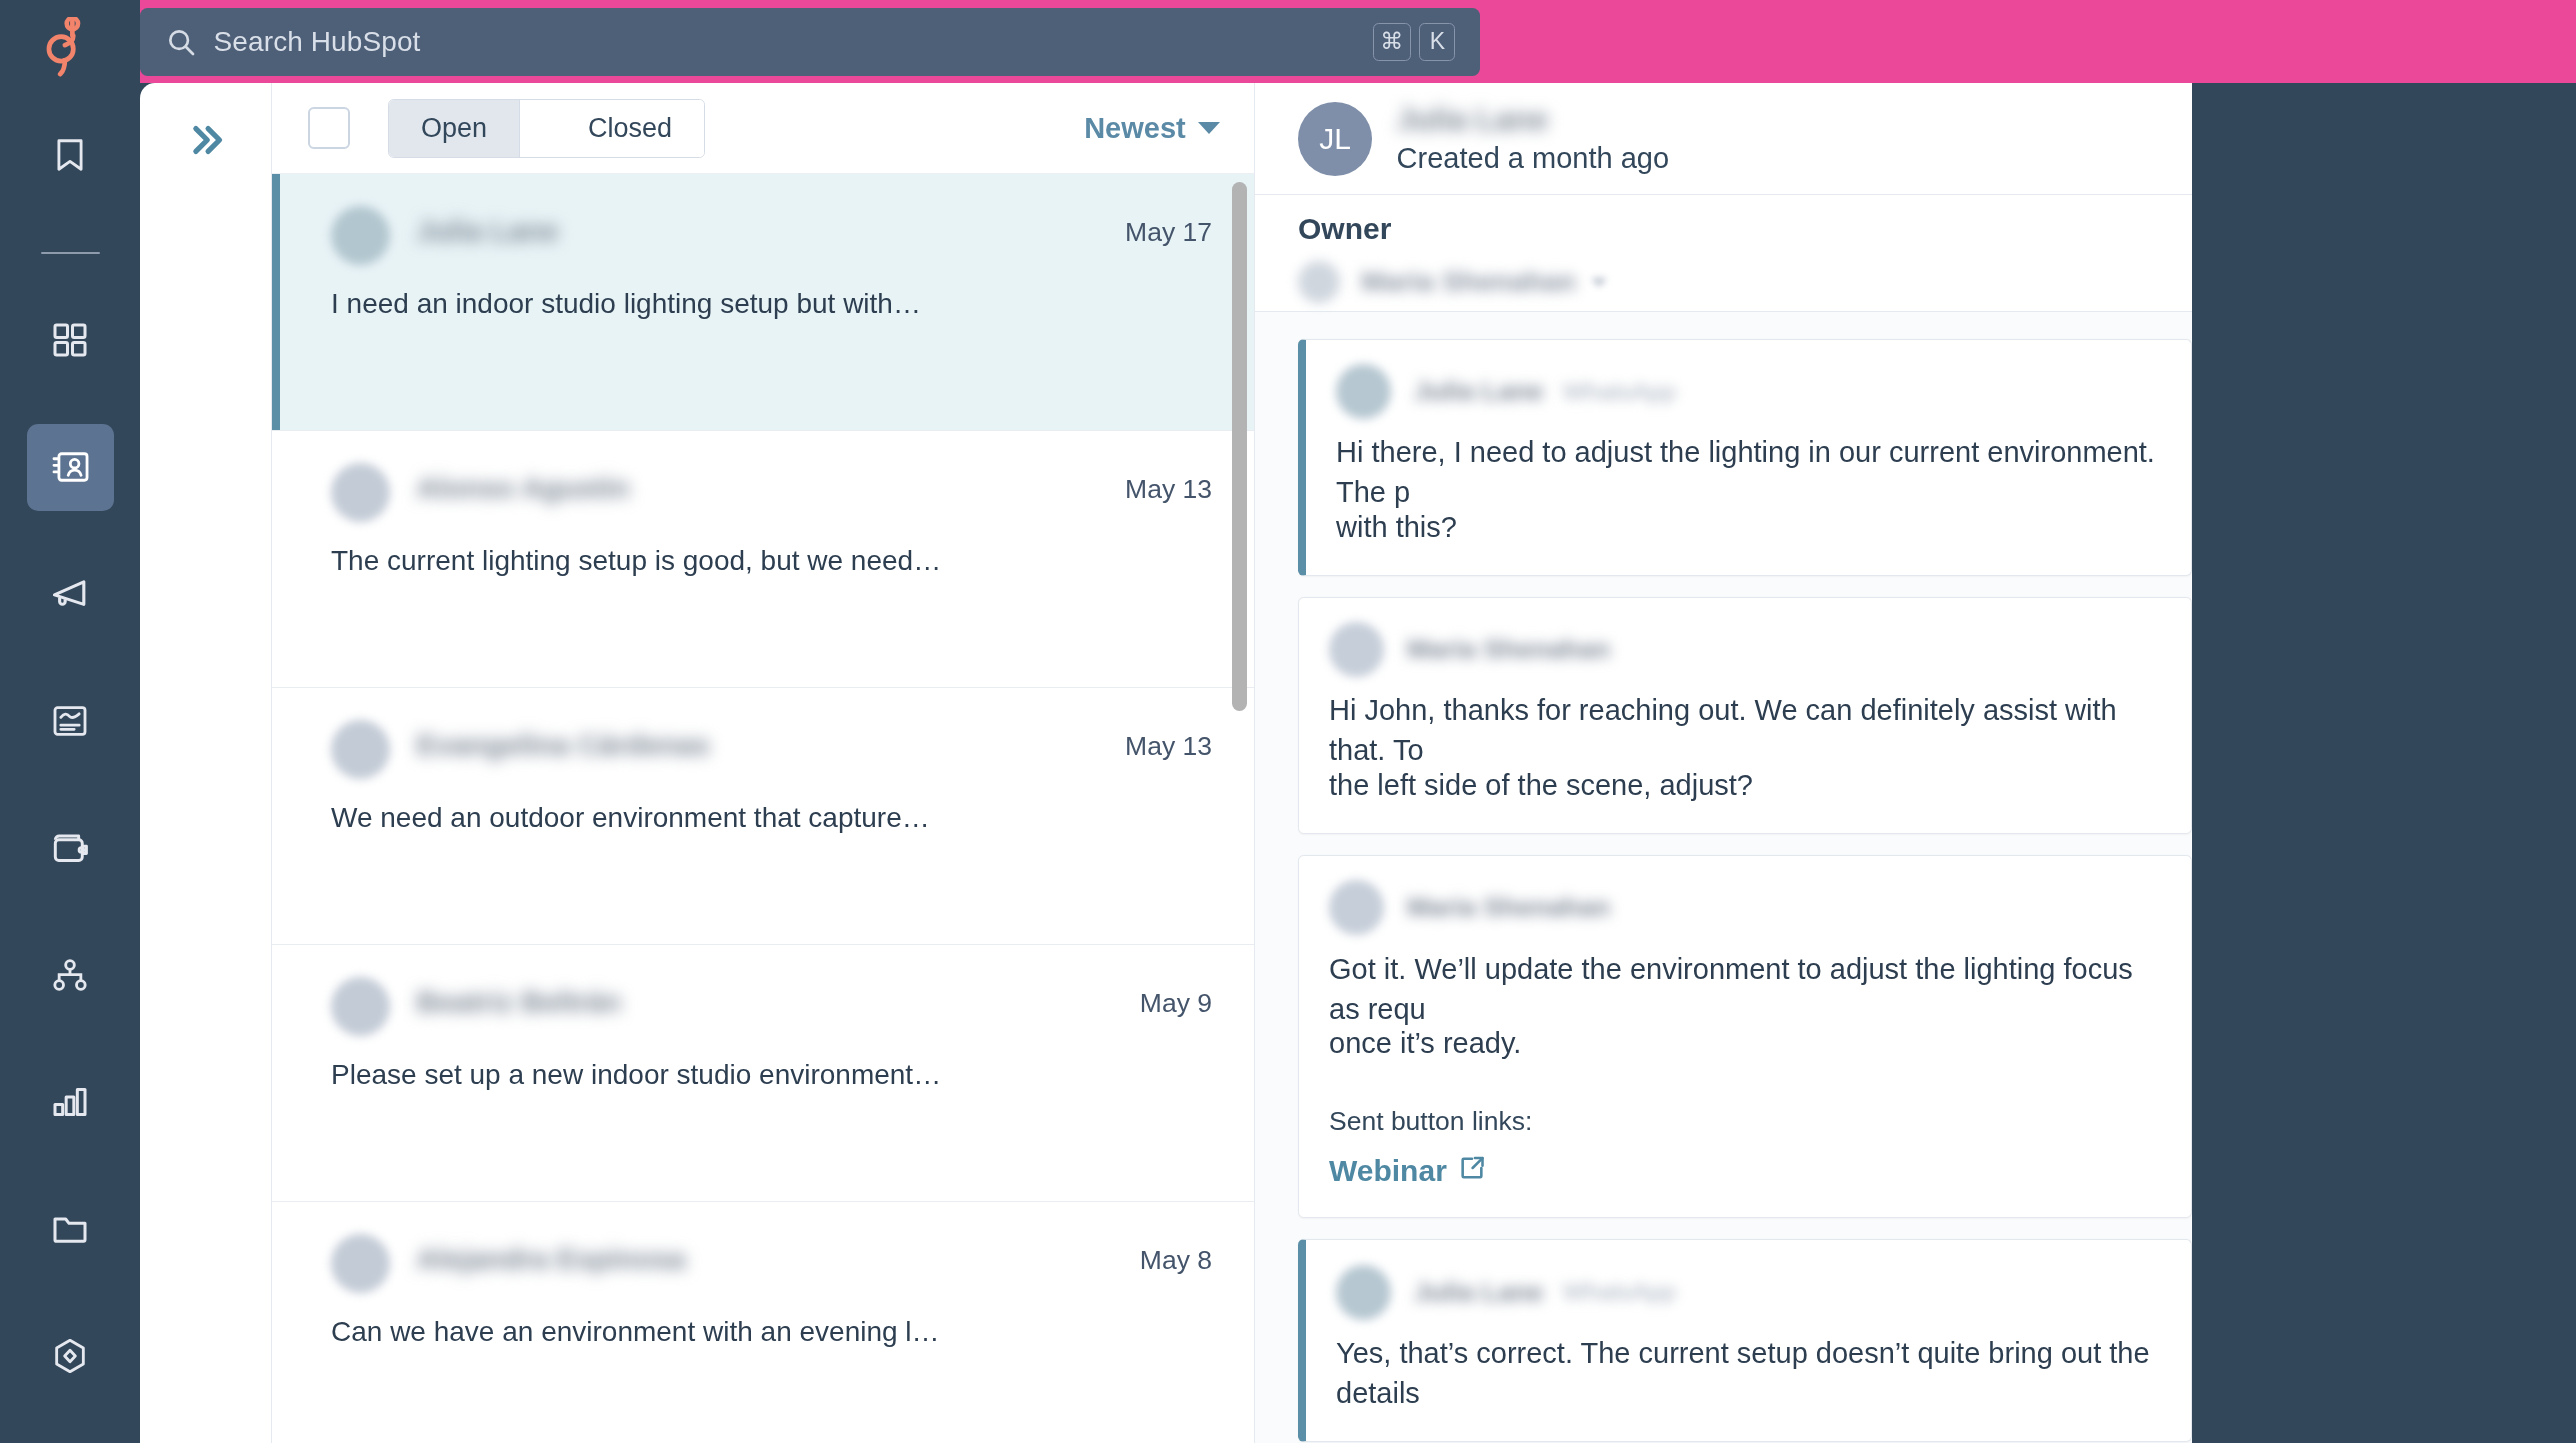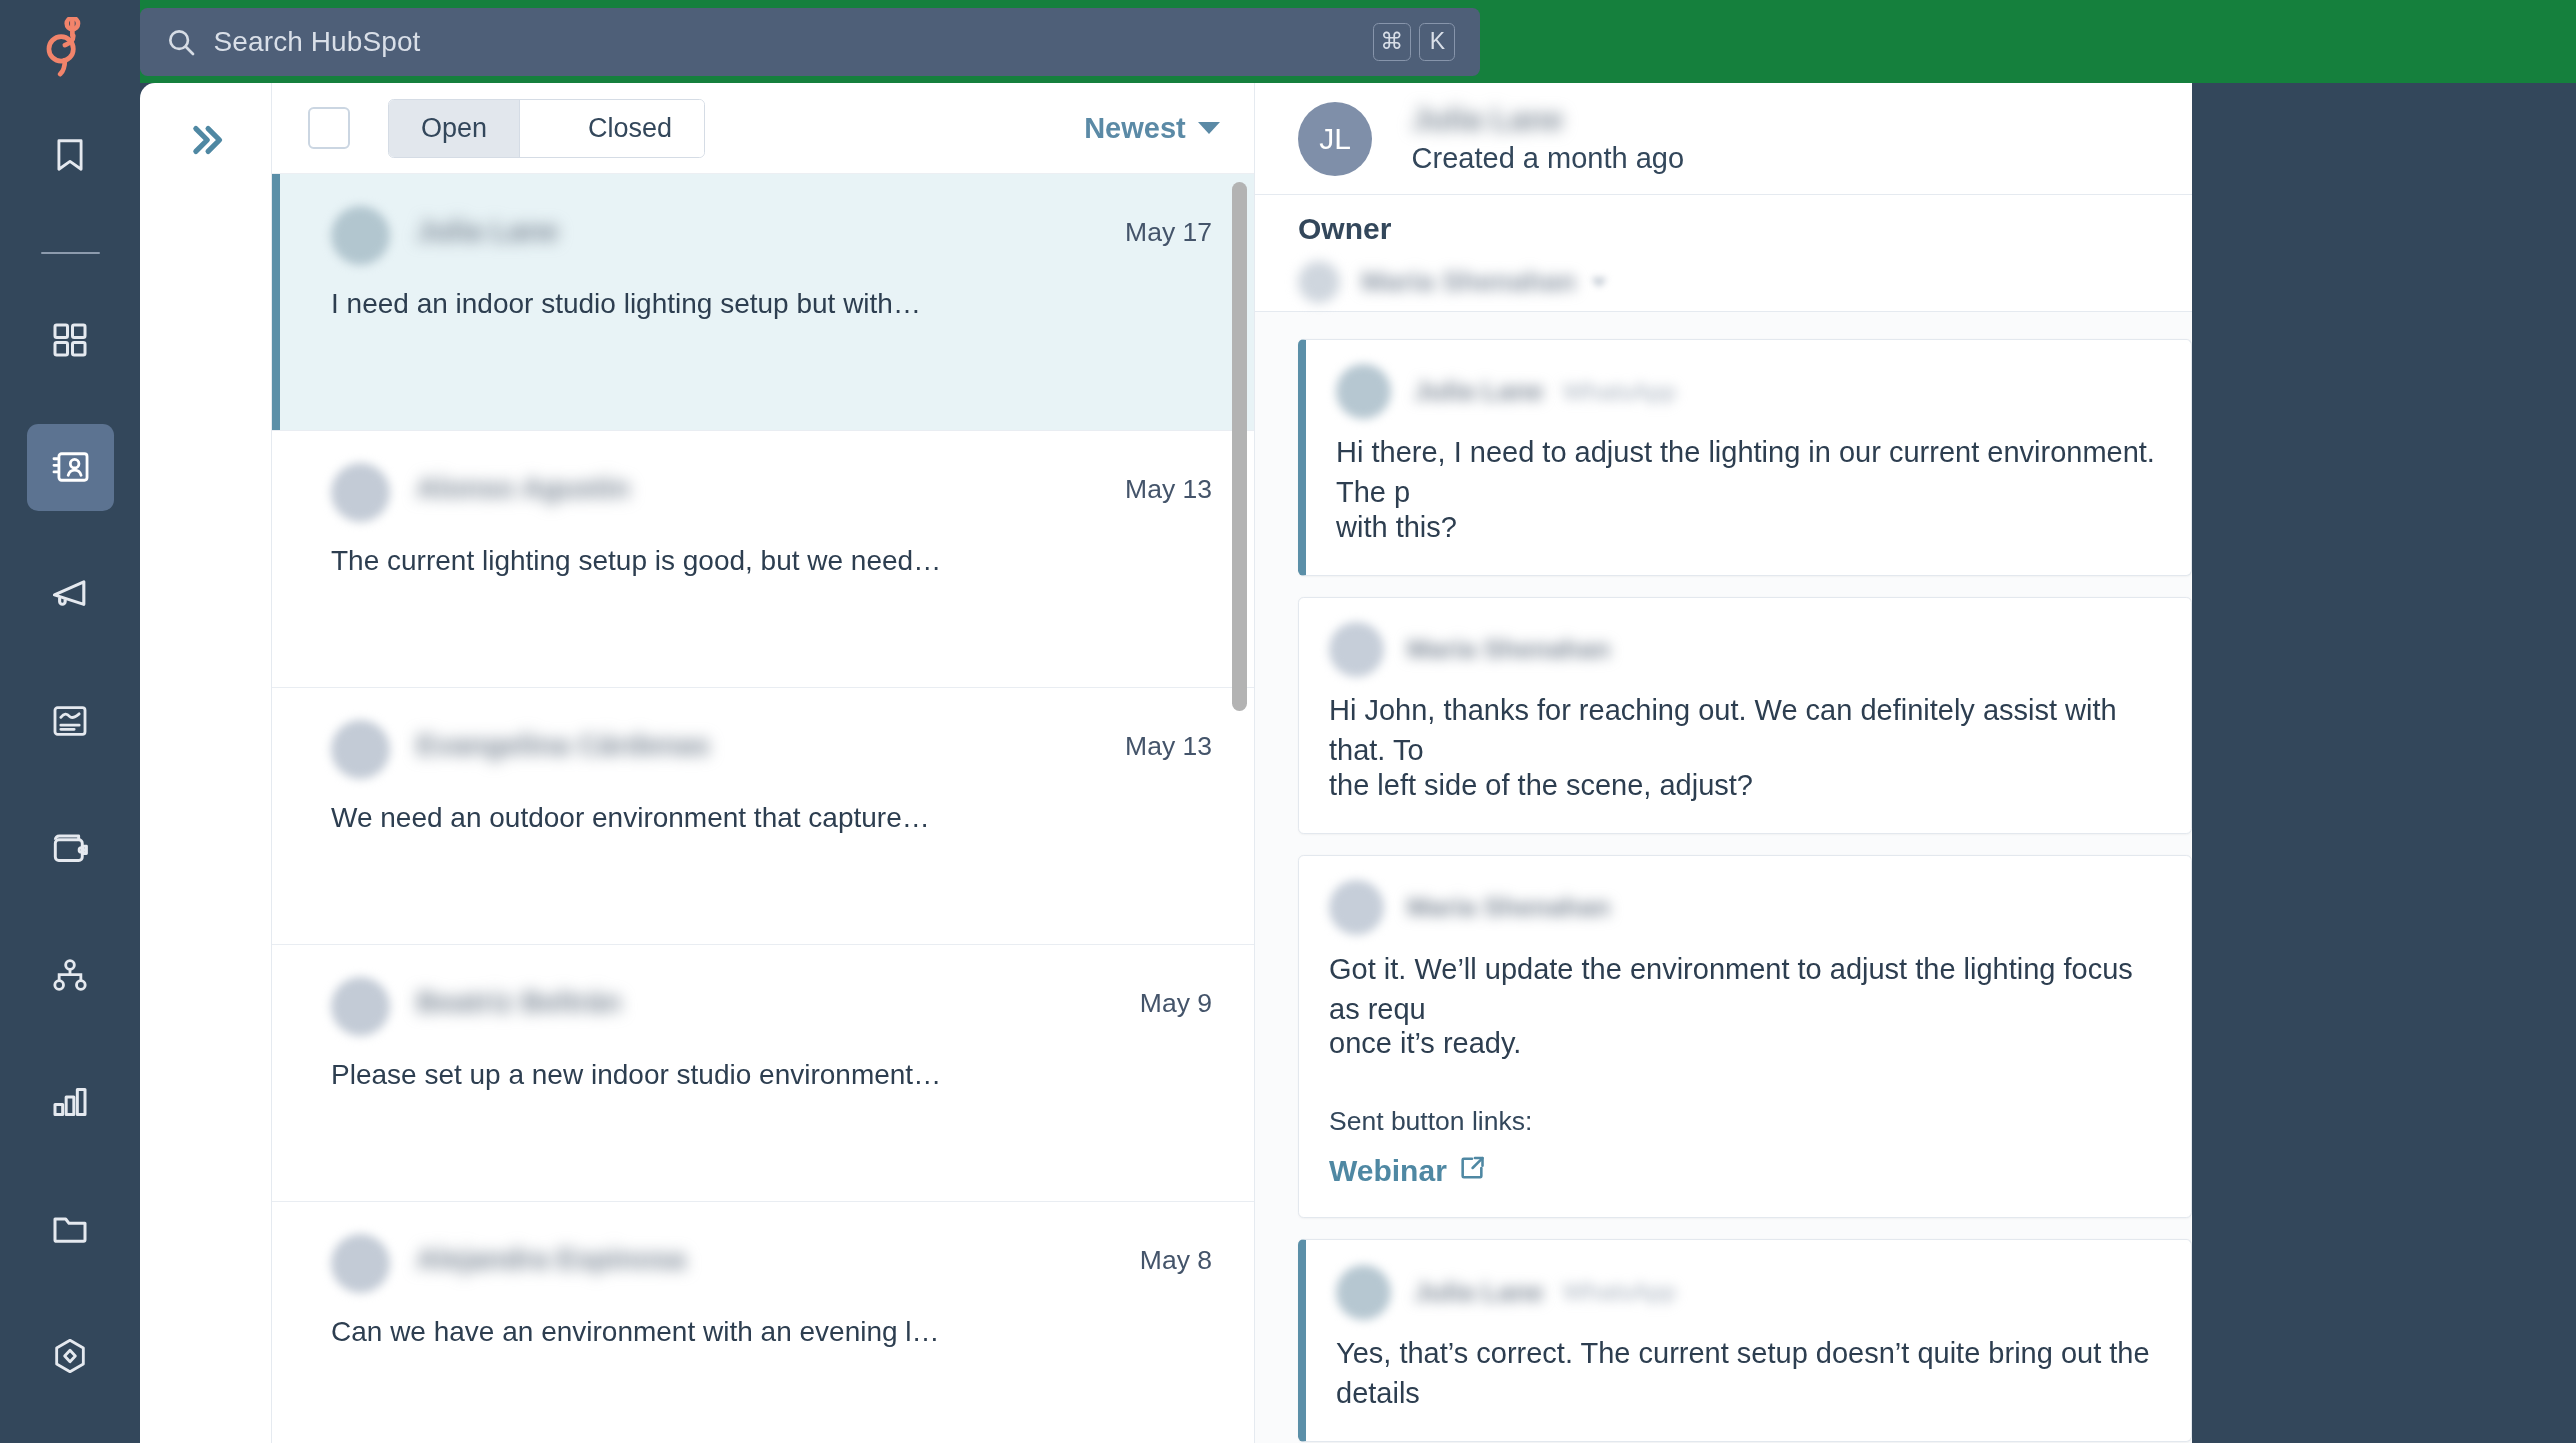--- a/index.html
+++ b/index.html
@@ -31,21 +31,21 @@
     color: #e5e9ef;
   }
   .nav-item.active { background: #5c7391; }
   .nav-div { width: 59px; height: 1.9px; background: #8d9bad; margin: 13.2px 0 43px 0; border-radius: 1.9px; }
   .nav-item svg { display: block; }
 
   
   .topbar {
     position: absolute; left: 140px; top: 0;
     width: 2436px; height: 83px;
-    background: #15803d;
+    background: #ec4899;
     display: flex; align-items: center;
     z-index: 4;
   }
   .searchbox {
     position: absolute; left: 0px; top: 7.6px;
     width: 1340px; height: 68px;
     background: #4e5f78;
     border-radius: 7.6px;
     display: flex; align-items: center;
     padding: 0 24.6px;
@@ -149,21 +149,20 @@
     width: 15px; height: 529px;
     background: #b3b3b3; border-radius: 8.5px;
   }
 
   
   .thread-col { flex: 1; display: flex; flex-direction: column; background: #fafbfc; min-width: 0; }
   .thread-head {
     background: #fff; flex: 0 0 112px;
     display: flex; align-items: center; padding: 0 0 0 43px;
     border-bottom: 1.9px solid #e5eaf0;
-    gap: 15px;
   }
   .jl {
     width: 74px; height: 74px; border-radius: 50%;
     background: #7f8fa9; color: #fff;
     display: flex; align-items: center; justify-content: center;
     font-size: 30px; flex: 0 0 74px;
   }
   .head-txt { margin-left: 24.6px; }
   .head-name { font-size: 31px; font-weight: bold; color: #7b8794; filter: blur(7.6px); line-height: 1.15; }
   .head-sub { font-size: 29px; color: #33475b; margin-top: 3.8px; }

